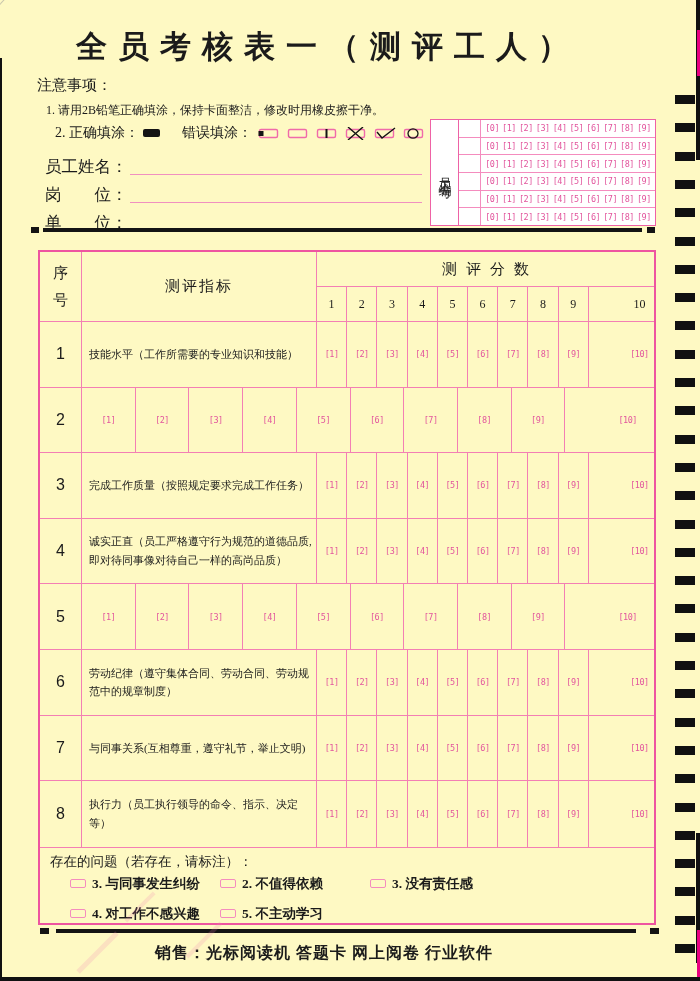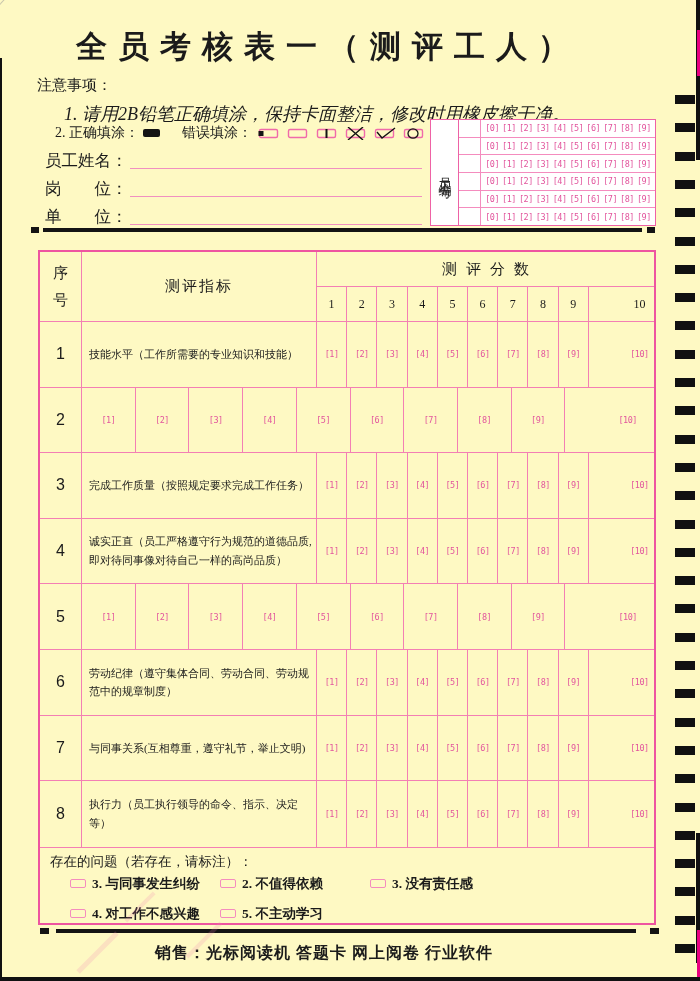--- a/index.html
+++ b/index.html
@@ -5,27 +5,27 @@
   html,body{margin:0;padding:0;background:#888;}
   #page{position:relative;width:700px;height:981px;background:#fef9c3;overflow:hidden;
         font-family:"Liberation Serif",serif;color:#1b1b1b;margin:0 auto;}
   
   .corner-cut{position:absolute;left:-4px;top:8px;width:52px;height:1px;background:#9a9a9a;
               transform:rotate(-48deg);transform-origin:left top;opacity:.55;}
   .title{position:absolute;left:0;right:44px;top:26px;margin:0;text-align:center;
          font-size:31px;font-weight:bold;letter-spacing:11px;
          font-family:"Liberation Sans",sans-serif;}
   .notes-heading{position:absolute;left:37px;top:76px;font-size:15px;}
-  .note1{position:absolute;left:64px;top:102px;font-size:18px;font-style:italic;}
+  .note1{position:absolute;left:46px;top:102px;font-size:12px;}
   .note2{position:absolute;left:55px;top:124px;font-size:14px;display:flex;align-items:center;}
   .correct-mark{display:inline-block;width:17px;height:8px;background:#141414;border-radius:2px;margin:0 12px 0 4px;}
   .wrong-marks{display:inline-flex;align-items:center;gap:7px;margin-left:6px;}
   .wrong-marks svg{display:block;}
   
-  .fields{position:absolute;left:45px;top:144px;width:377px;}
+  .fields{position:absolute;left:45px;top:150px;width:377px;}
   .field-row{display:flex;align-items:flex-end;height:28px;}
   .field-label{font-size:16.5px;white-space:pre;}
   .field-line{flex:1;border-bottom:1px solid #f090c0;margin:0 0 3px 2px;height:20px;}
   
   .emp-box{position:absolute;left:430px;top:119px;width:226px;height:107px;
            border:1px solid #ee62a6;box-sizing:border-box;display:flex;background:#fff;}
   .emp-label{width:27px;border-right:1px solid #ee62a6;display:flex;align-items:center;justify-content:center;
              writing-mode:vertical-rl;text-orientation:upright;font-size:13px;letter-spacing:3px;color:#222;}
   .emp-grid{flex:1;display:flex;flex-direction:column;}
   .emp-row{flex:1;display:flex;border-bottom:1px solid #f48cbe;}

